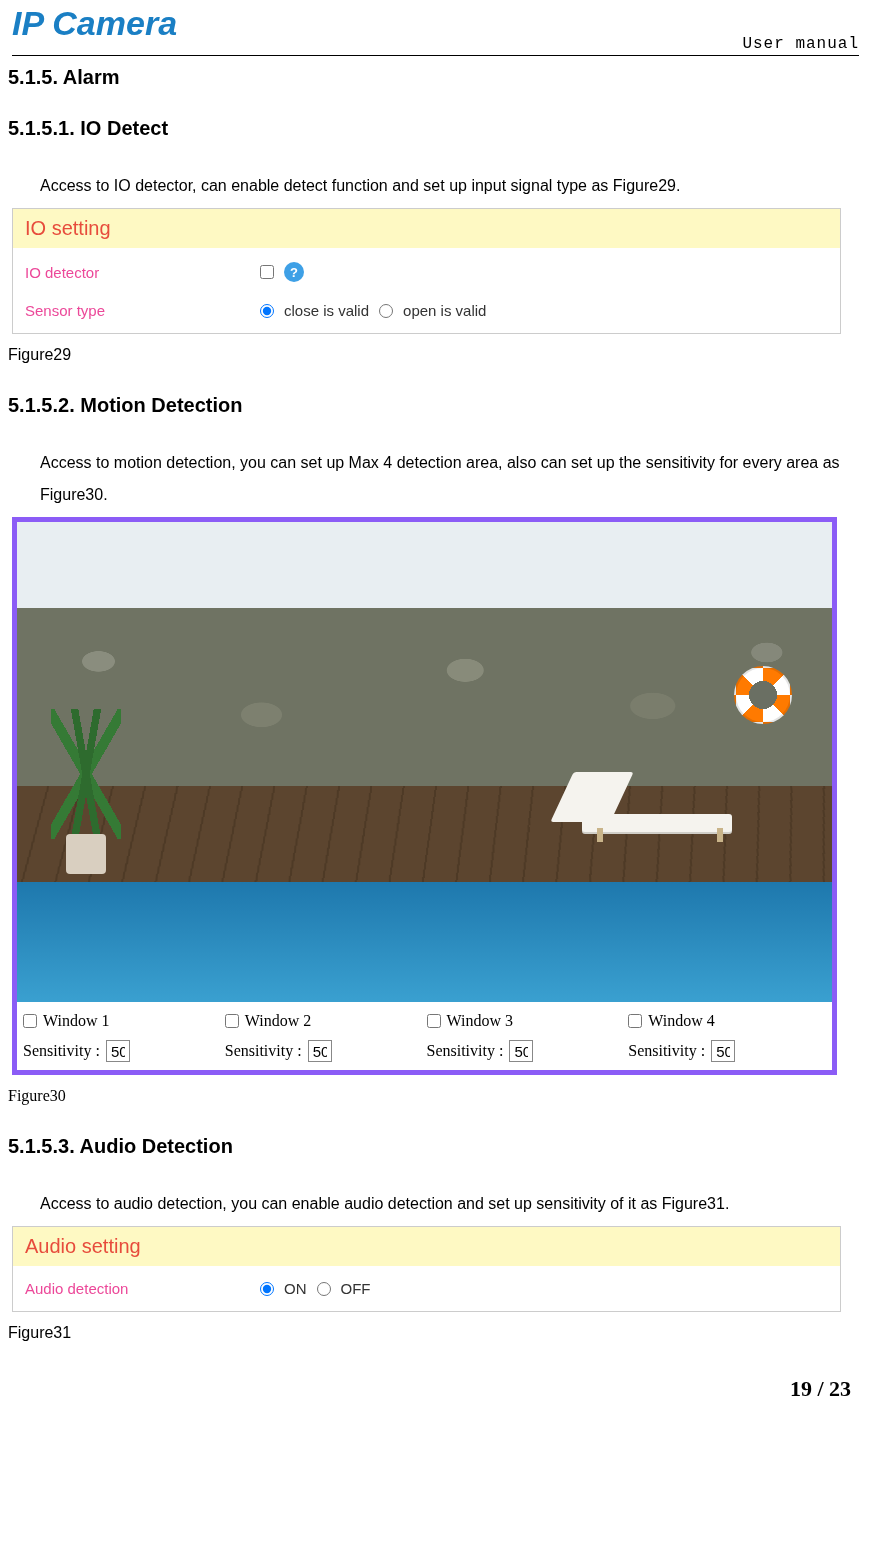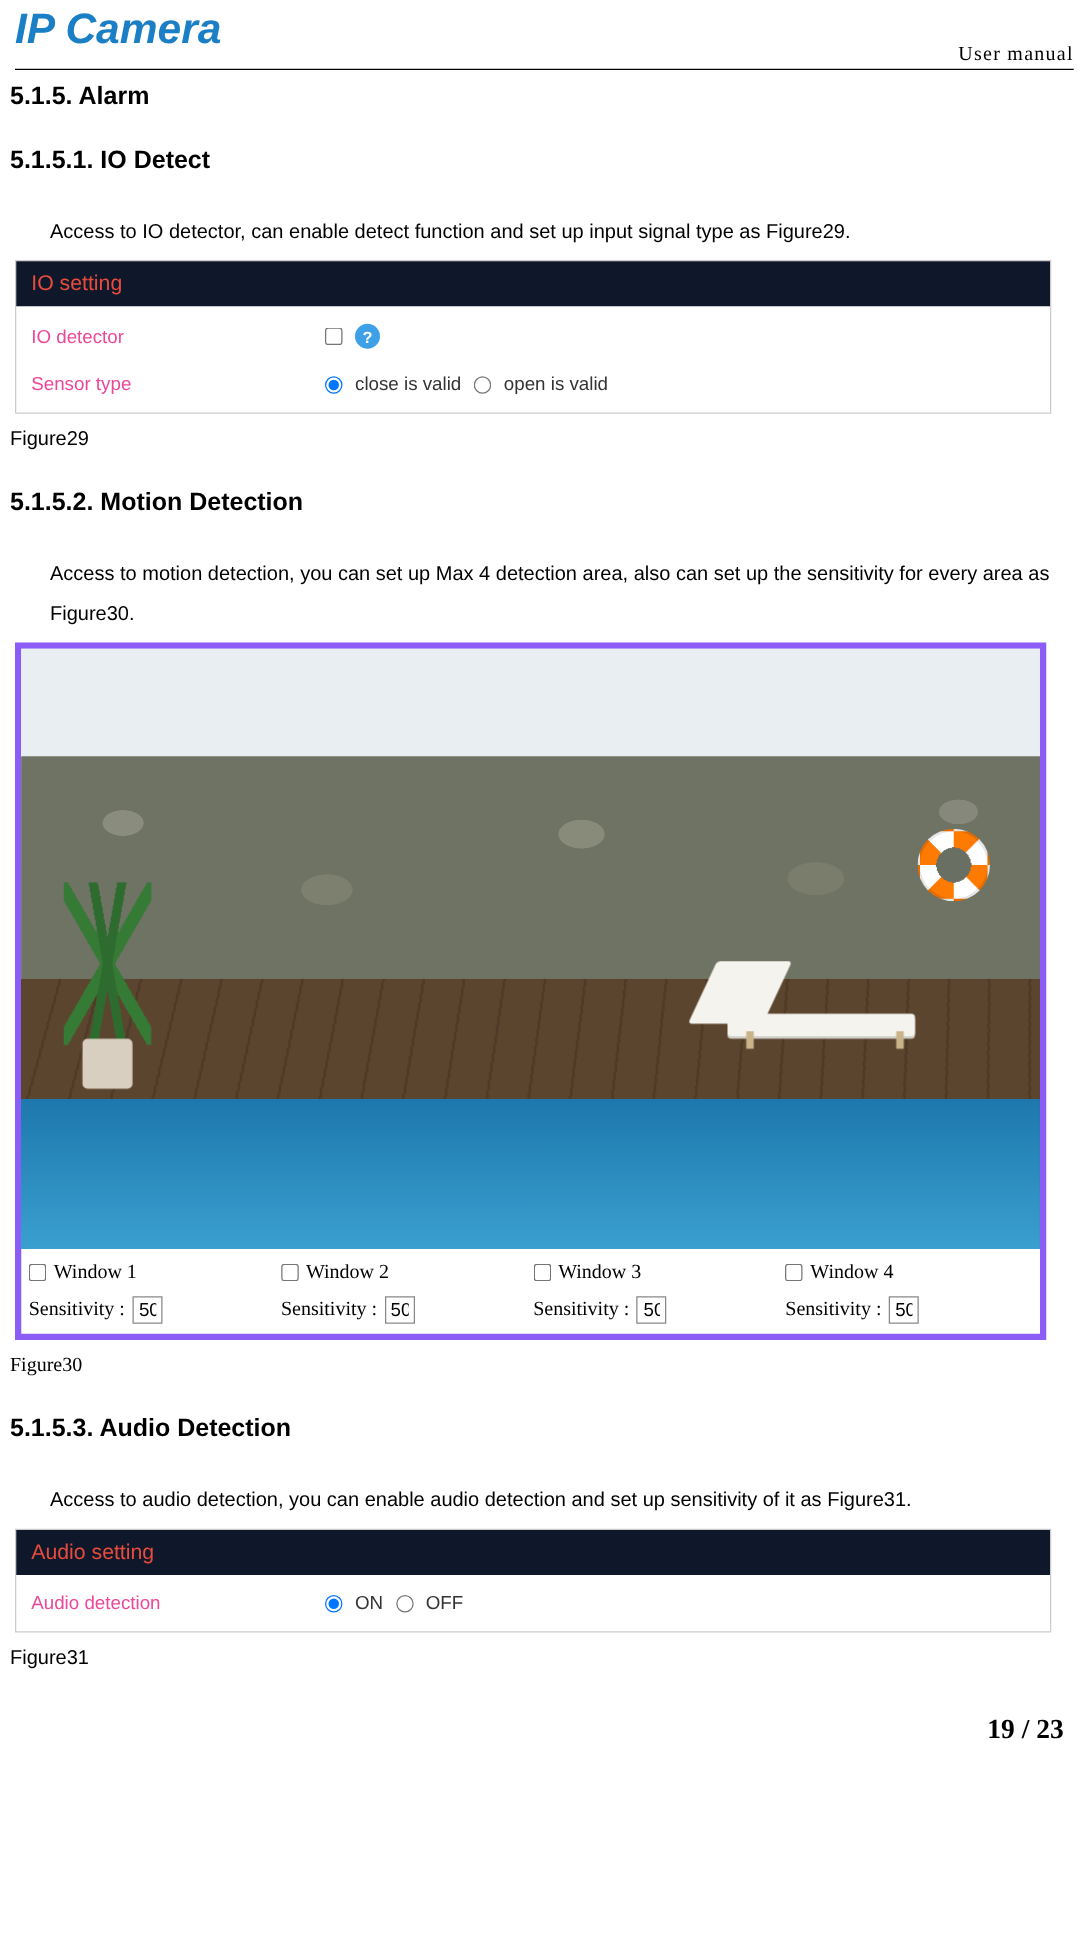--- a/index.html
+++ b/index.html
@@ -23,21 +23,21 @@
     letter-spacing: 0px;
   }
   .header-row {
     display: flex;
     justify-content: flex-end;
     border-bottom: 1px solid #000;
     padding-bottom: 2px;
     margin-top: -8px;
   }
   .header-label {
-    font-family: Liberation Serif, serif;
+    font-family: Liberation Mono, monospace;
     font-size: 16px;
     letter-spacing: 1px;
     color: #000;
   }
   .content {
     padding: 10px 30px 0 8px;
   }
   h2.sec-515 {
     font-size: 20px;
     font-weight: bold;
@@ -62,23 +62,23 @@
   .fig-caption.serif {
     font-family: "SimSun", serif;
   }
 
   
   .panel {
     border: 1px solid #ccc;
     margin: 2px 0 0 4px;
   }
   .panel-header {
-    background: #0f172a;
+    background: #fef9c3;
     color: #e74c3c;
-    font-size: 17px;
+    font-size: 20px;
     padding: 8px 12px;
   }
   .panel-body {
     padding: 14px 12px 10px 12px;
   }
   .row {
     display: flex;
     align-items: center;
     margin-bottom: 20px;
     font-size: 15px;

